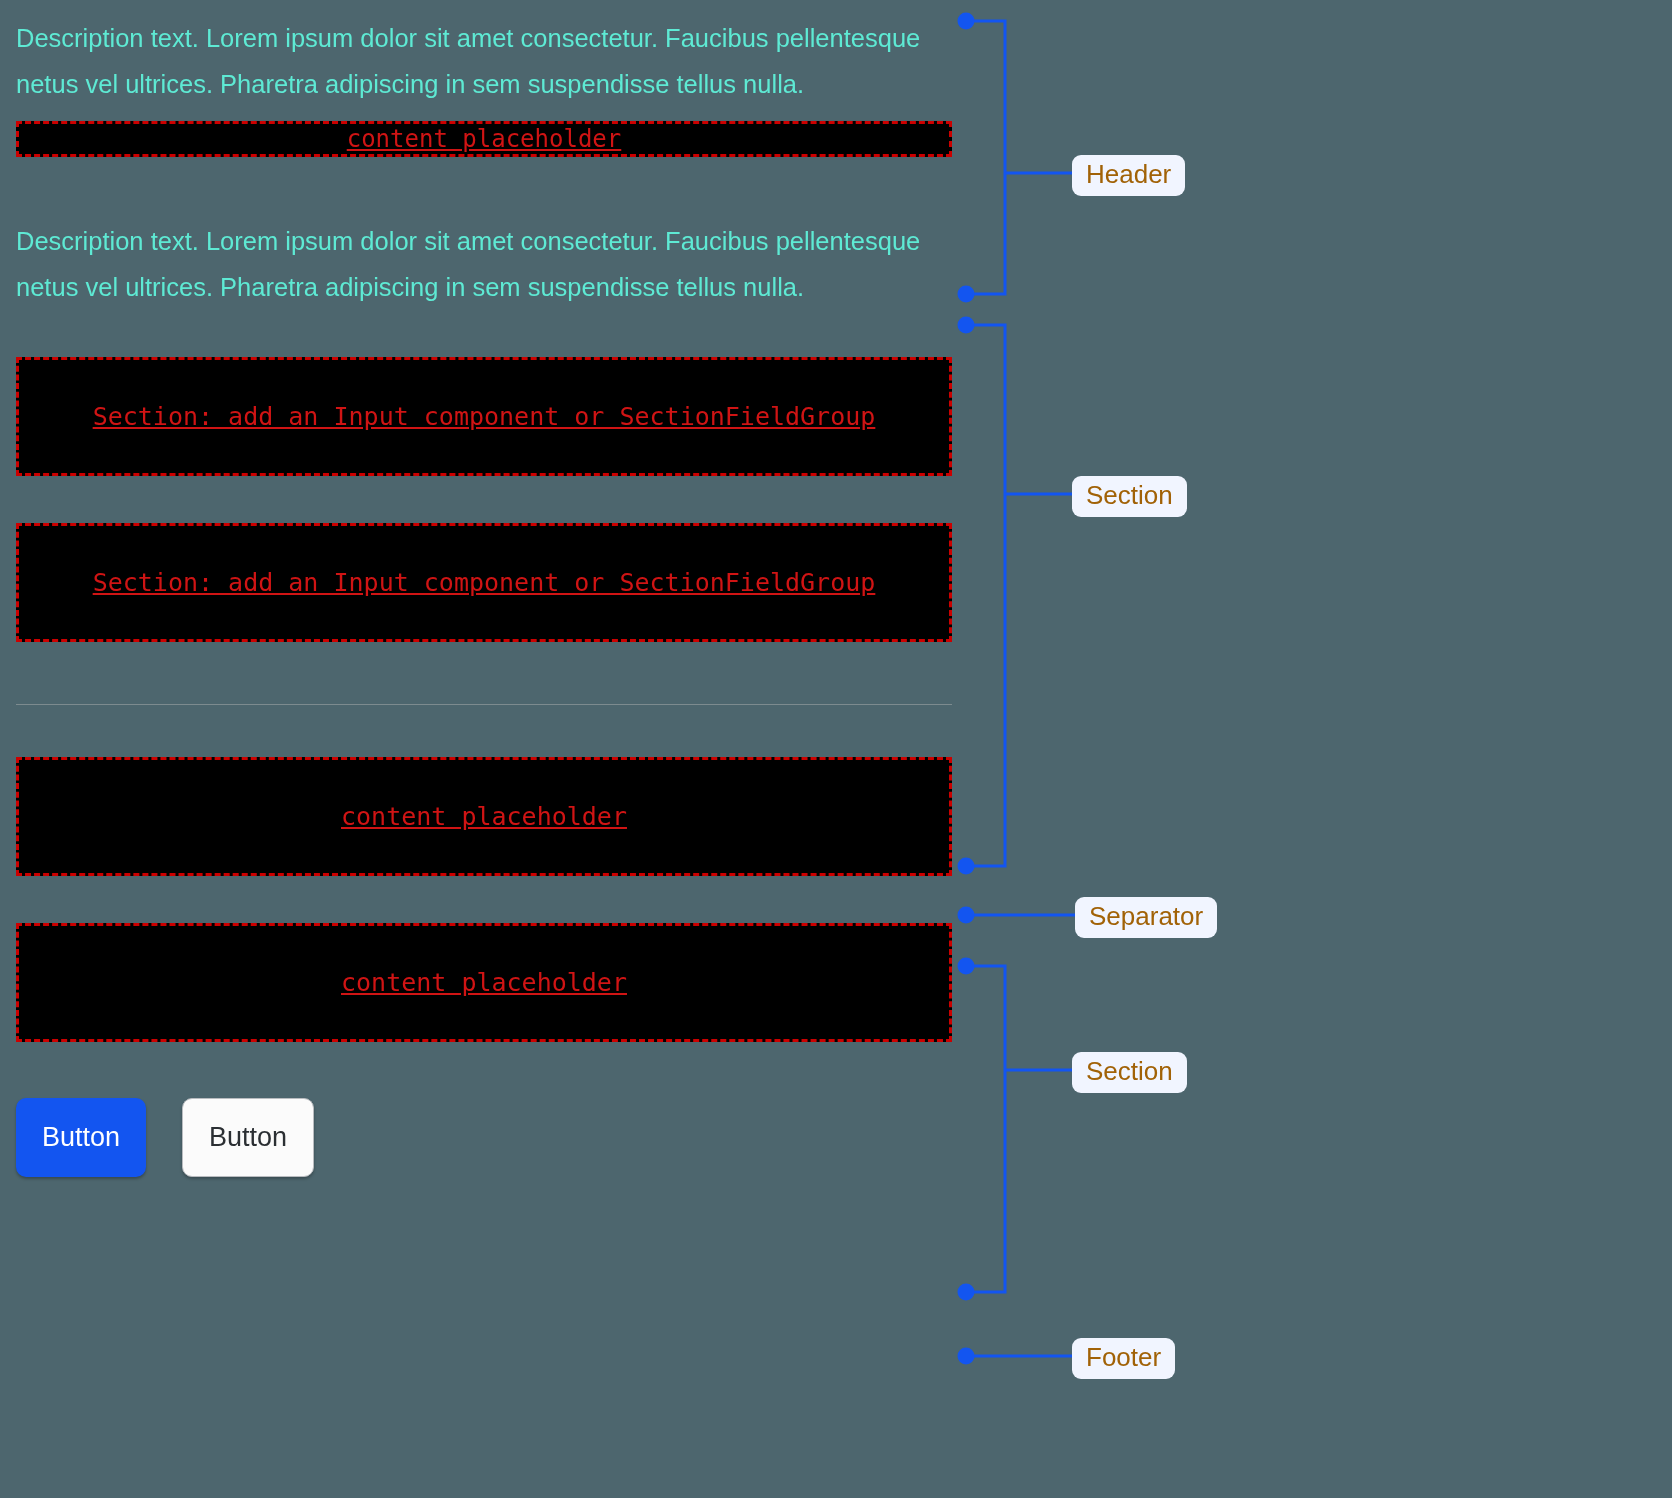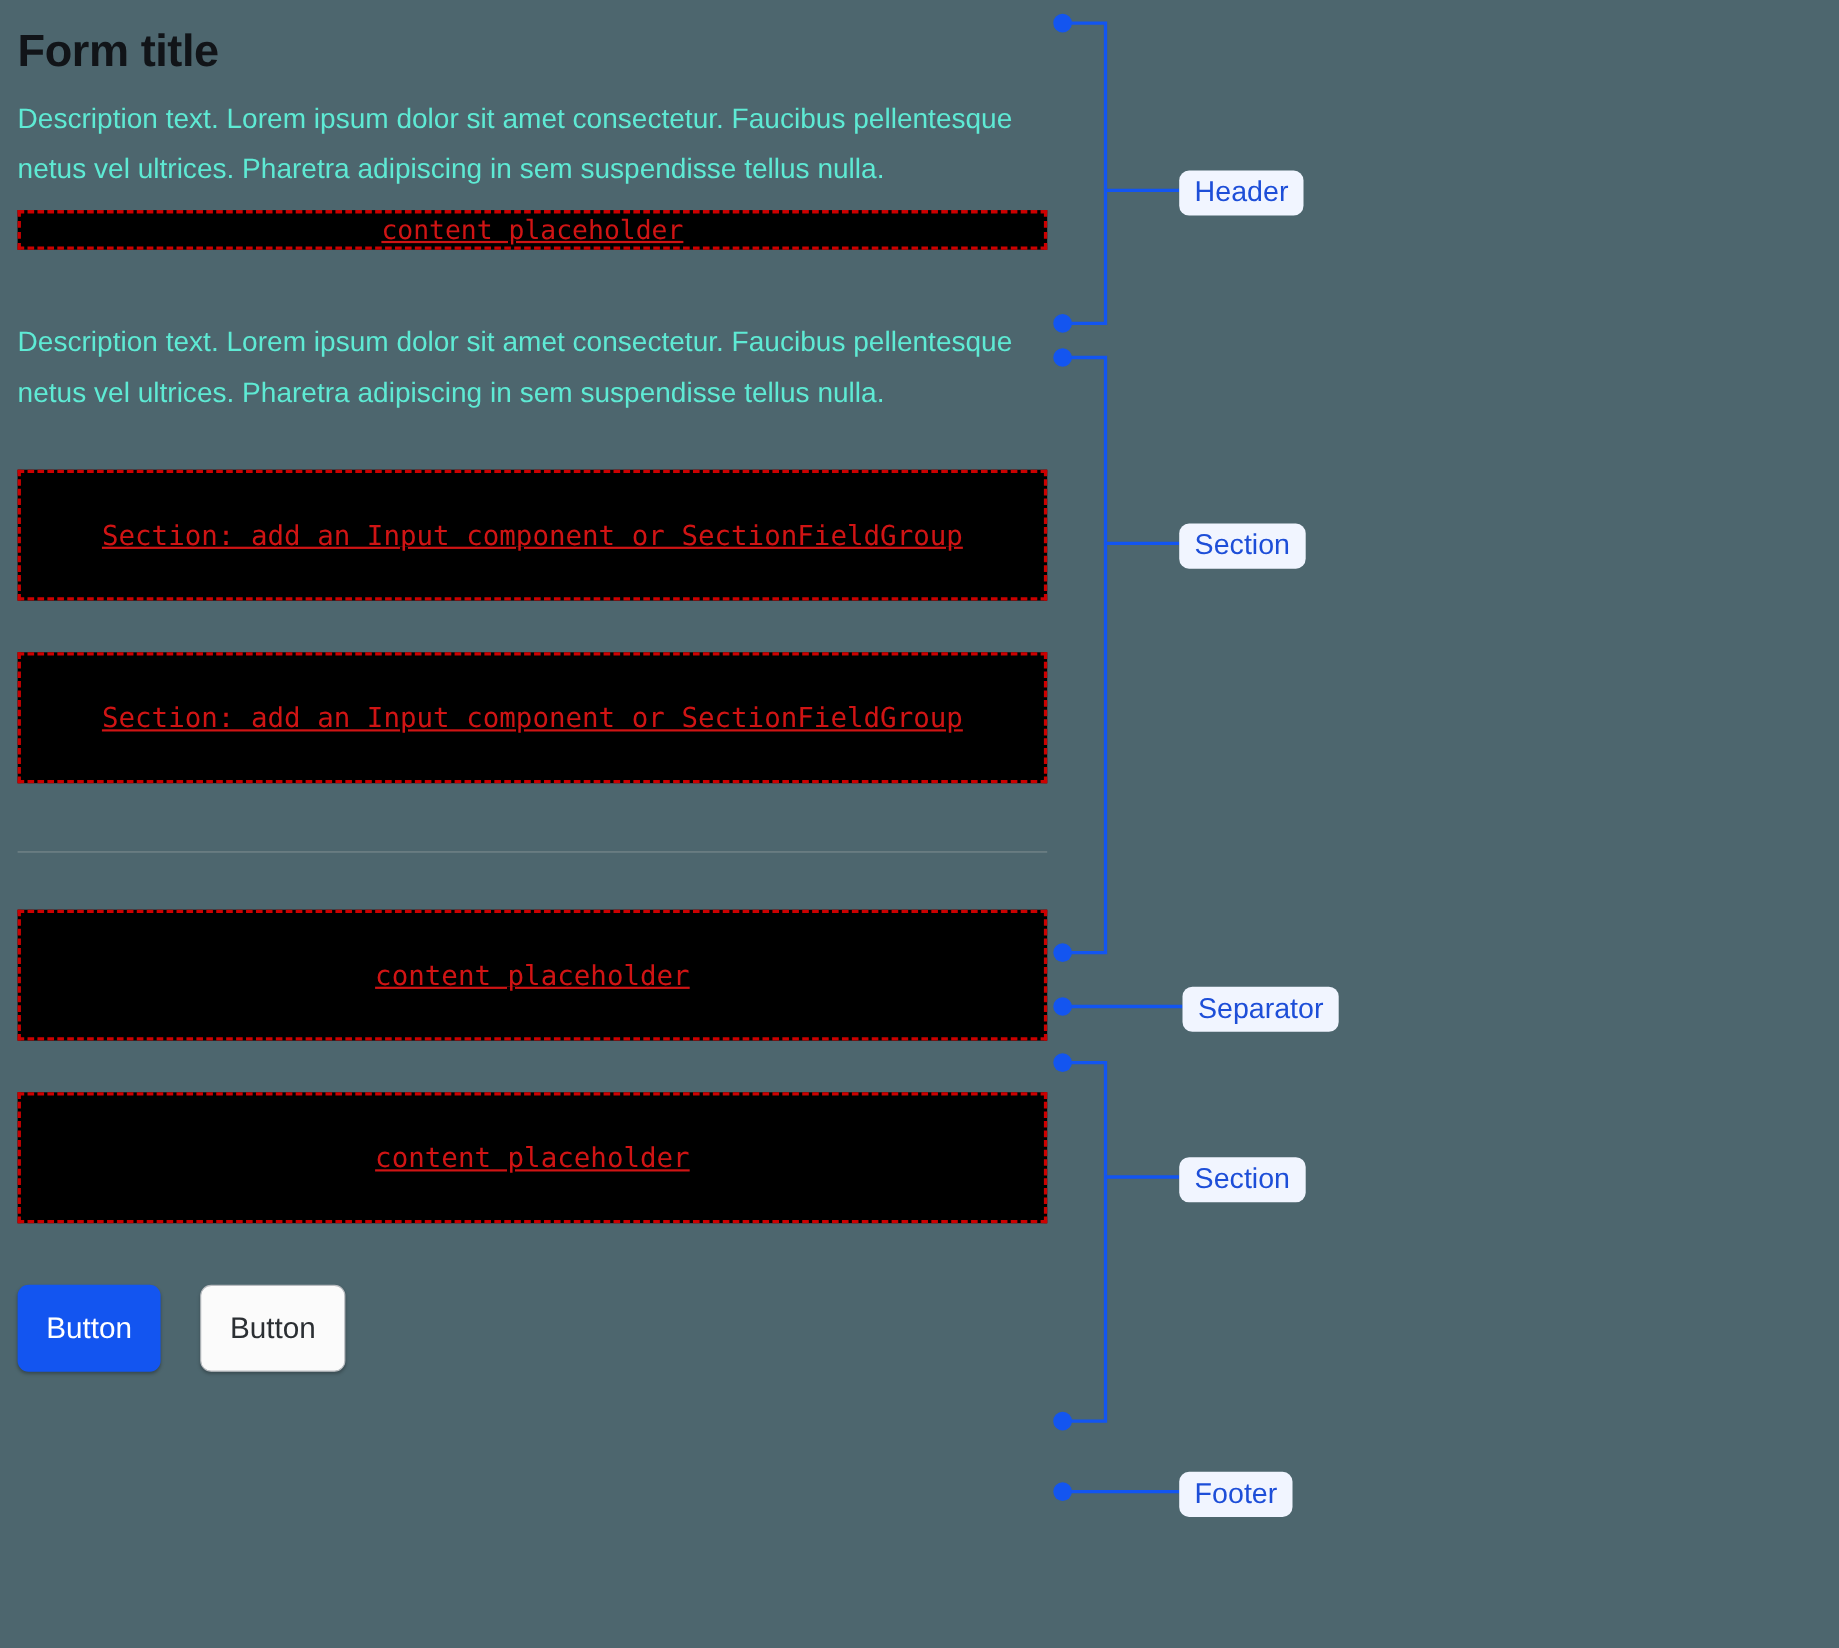--- a/index.html
+++ b/index.html
@@ -111,37 +111,36 @@
   }
   .anno-svg {
     position: absolute;
     left: 0; top: 0;
     width: 1672px;
     height: 1498px;
   }
   .pill {
     position: absolute;
     background: #f1f5ff;
-    color: #1d4ed8;
+    color: #a16207;
     font-size: 26px;
     font-family: "Liberation Sans", sans-serif;
     border-radius: 9px;
     padding: 5px 14px 7px 14px;
     white-space: nowrap;
     pointer-events: auto;
     line-height: 1.12;
   }
 </style>
 </head>
 <body>
 
 <div class="form-root">
 
   <div>
-    <h1 class="form-title">Form title</h1>
     <p class="desc">Description text. Lorem ipsum dolor sit amet consectetur. Faucibus pellentesque netus vel ultrices. Pharetra adipiscing in sem suspendisse tellus nulla.</p>
     <div class="ph ph-thin" style="margin-top:14px; width:936px;">content placeholder</div>
   </div>
 
   <div style="margin-top:62px;">
     <p class="desc">Description text. Lorem ipsum dolor sit amet consectetur. Faucibus pellentesque netus vel ultrices. Pharetra adipiscing in sem suspendisse tellus nulla.</p>
     <div class="ph ph-tall" style="margin-top:47px; width:936px;">Section: add an Input component or SectionFieldGroup</div>
     <div class="ph ph-tall" style="margin-top:47px; width:936px;">Section: add an Input component or SectionFieldGroup</div>
   </div>
 

